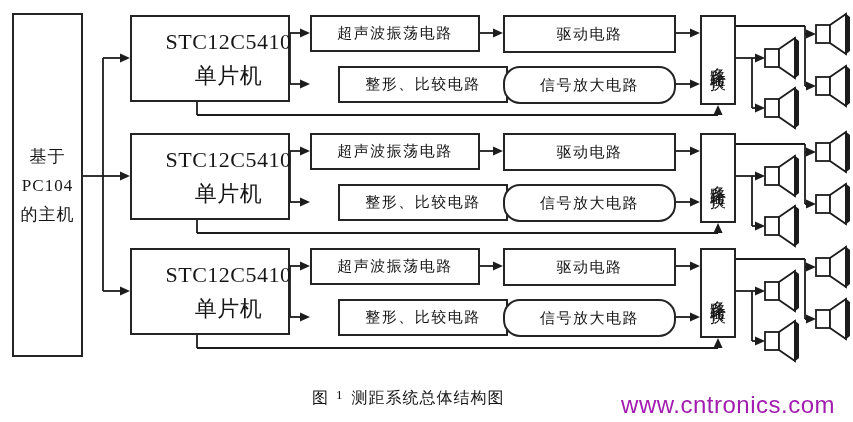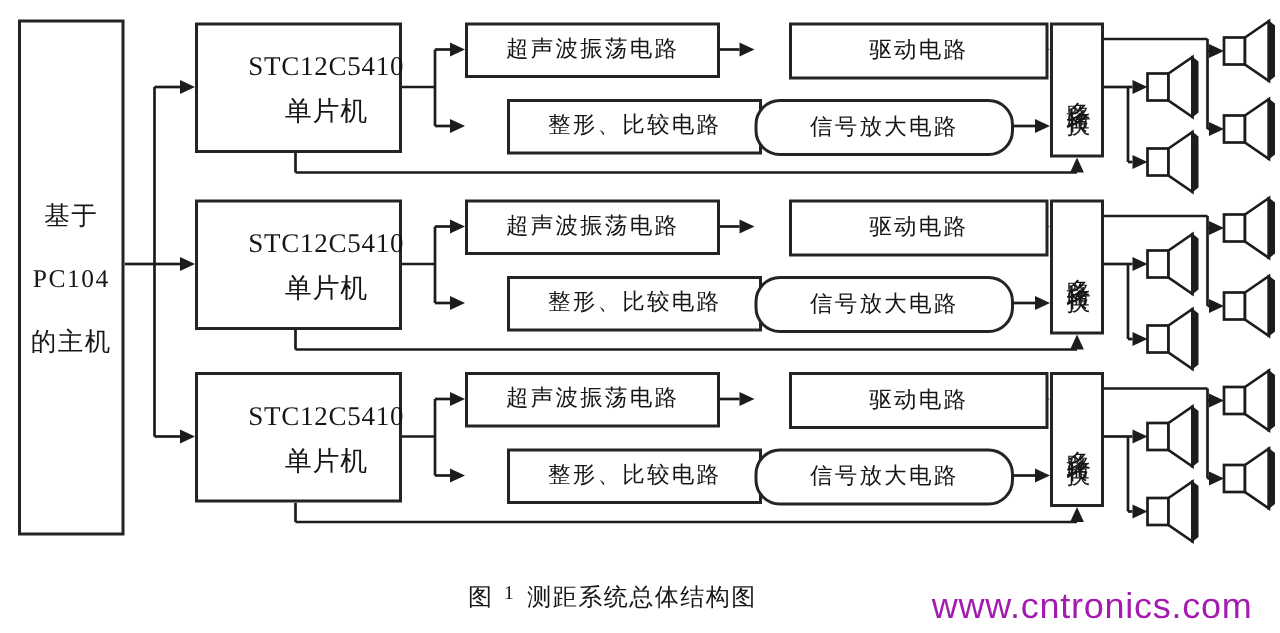--- a/index.html
+++ b/index.html
@@ -8,26 +8,26 @@
     font-family:"Liberation Serif","DejaVu Serif",serif;color:#161616;
   }
   .stage svg{position:absolute;left:0;top:0;}
   .box{
     position:absolute;box-sizing:border-box;border:2px solid #242424;background:#fff;
     display:flex;align-items:center;justify-content:center;text-align:center;
     font-size:15px;letter-spacing:1.5px;line-height:1;z-index:2;
   }
   .host{
     left:12px;top:13px;width:71px;height:344px;
-    flex-direction:column;gap:25px;letter-spacing:1px;font-size:17px;
+    flex-direction:column;gap:12px;letter-spacing:1px;font-size:17px;
   }
   .row{position:absolute;left:0;top:var(--t);width:853px;height:0;}
-  .mcu{left:130px;top:0;width:138px;height:87px;flex-direction:column;gap:12px;font-size:18px;letter-spacing:0.5px;padding-left:37px;}
+  .mcu{left:130px;top:0;width:160px;height:87px;flex-direction:column;gap:12px;font-size:22px;letter-spacing:0.5px;padding-left:37px;}
   .osc{left:310px;top:0;width:170px;height:37px;}
-  .drv{left:503px;top:0;width:173px;height:38px;margin-left:23px;}
+  .drv{left:503px;top:0;width:173px;height:38px;}
   .shp{left:310px;top:51px;width:170px;height:37px;margin-left:28px;}
   .amp{left:503px;top:51px;width:173px;height:38px;border-radius:17px;}
   .mux{
     left:700px;top:0;width:36px;height:90px;
     writing-mode:vertical-rl;font-size:16px;letter-spacing:3px;
   }
   .caption{
     position:absolute;left:312px;top:388px;font-size:16px;letter-spacing:1px;
     display:flex;align-items:flex-end;z-index:2;
   }

